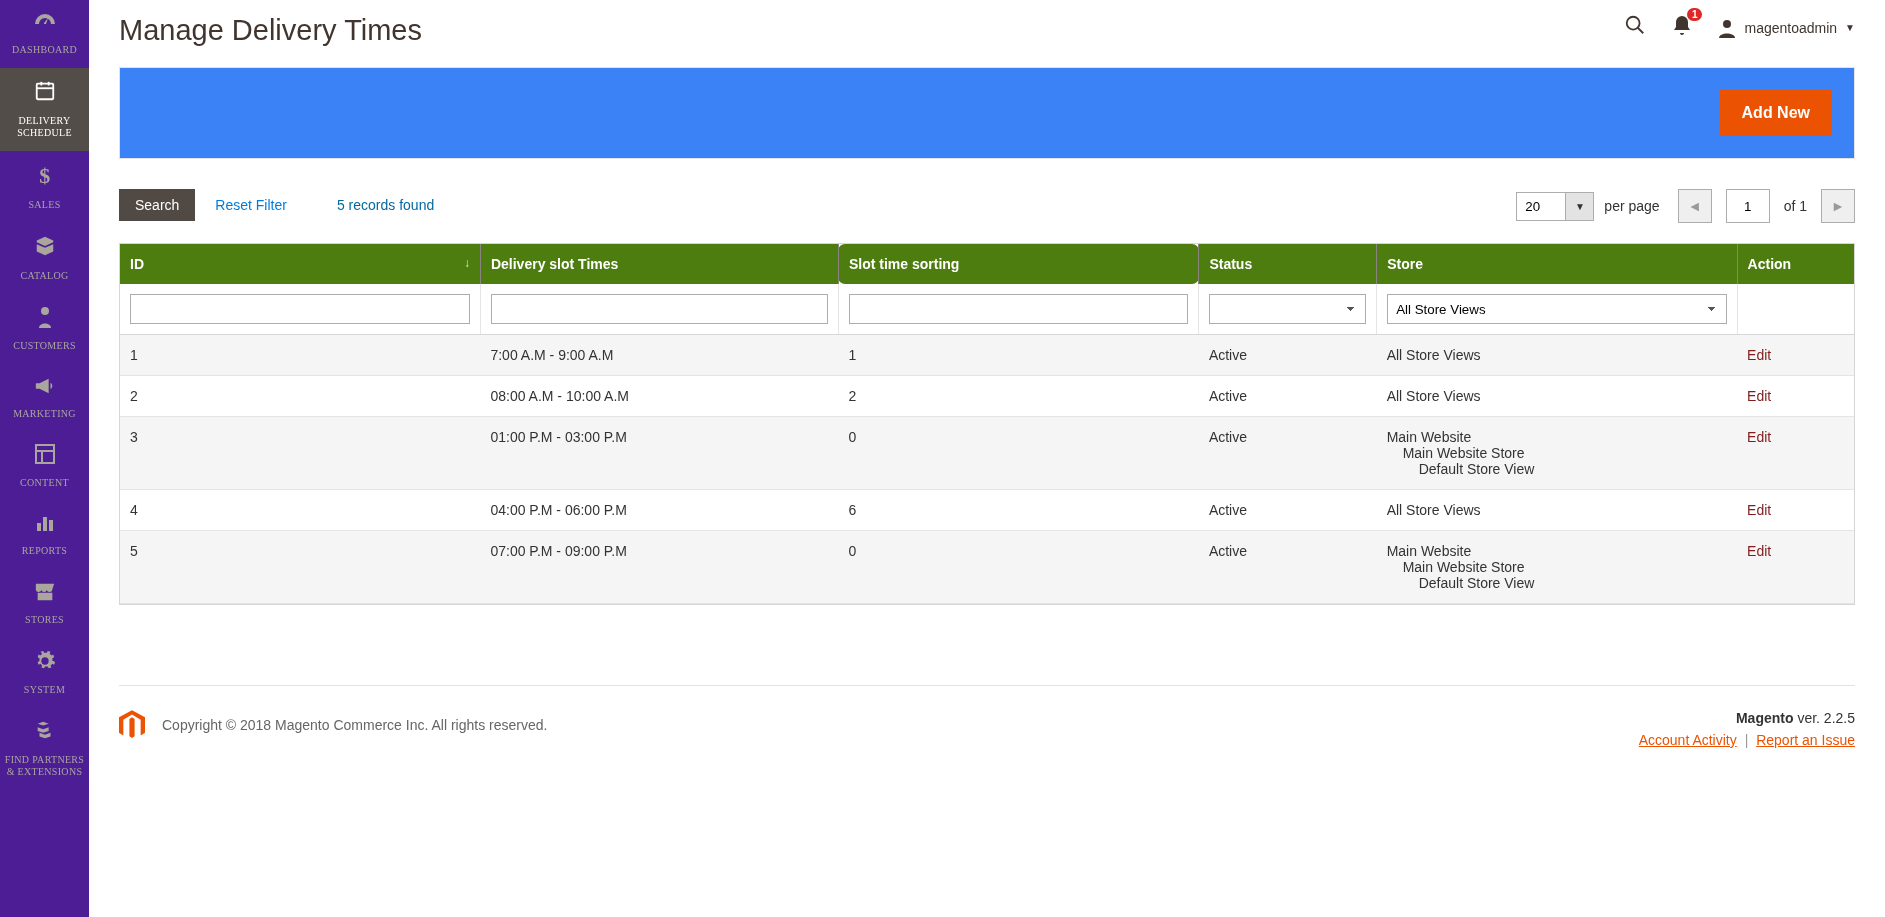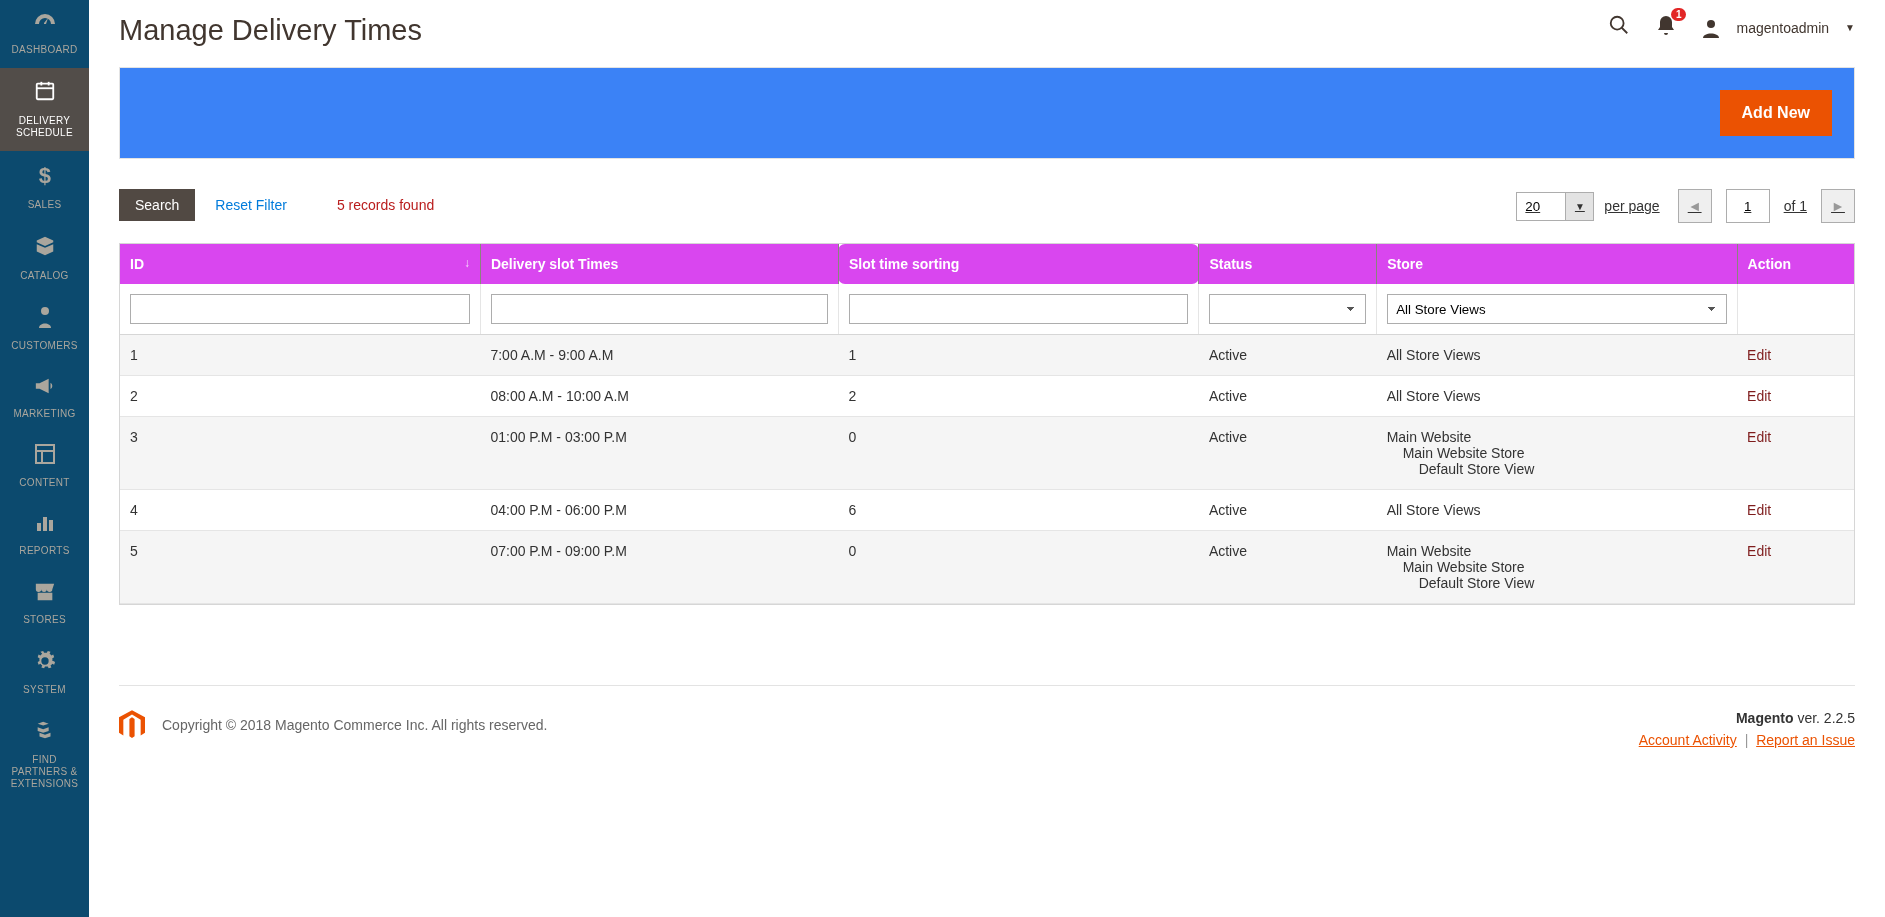--- a/index.html
+++ b/index.html
@@ -1,58 +1,58 @@
 <!DOCTYPE html>
 <html><head>
 <meta charset="utf-8">
 <style>
 * { margin: 0; padding: 0; box-sizing: border-box; }
 body { font-family: 'Helvetica Neue', Helvetica, Arial, sans-serif; font-size: 14px; color: #333; background: #fff; }
 .wrap { display: flex; min-height: 100vh; }
 
 
-.sidebar { width: 89px; background: #0c4a6e; flex-shrink: 0; }
+.sidebar { width: 89px; background: #4c1d95; flex-shrink: 0; font-family: Liberation Serif, serif; }
 .side-item { display: flex; flex-direction: column; align-items: center; justify-content: center; padding: 12px 4px; color: #aaa69d; text-align: center; cursor: pointer; font-size: 10px; line-height: 1.2; letter-spacing: 0.3px; }
 .side-item.active { background: #524d49; color: #fff; }
 .side-item .ico { font-size: 22px; margin-bottom: 6px; display: block; }
 .side-item .lbl { font-size: 10px; }
 
 
 .main { flex: 1; display: flex; flex-direction: column; padding: 0 30px; position: relative; }
 .topbar { display: flex; justify-content: space-between; align-items: flex-start; padding-top: 14px; }
 .page-title { font-size: 29px; font-weight: 400; color: #41362f; }
 .top-actions { display: flex; align-items: center; gap: 26px; }
 .search-ico, .bell-ico, .user-ico { cursor: pointer; color: #41362f; font-size: 20px; position: relative; }
 .badge { position: absolute; top: -6px; right: -10px; background: #e22626; color:#fff; font-size: 10px; font-weight: 600; border-radius: 9px; padding: 1px 5px; }
-.account { display: flex; align-items: center; gap: 16px; cursor: pointer; color: #41362f; font-size: 14px; }
+.account { display: flex; align-items: center; gap: 8px; cursor: pointer; color: #41362f; font-size: 14px; }
 .account .caret { font-size: 10px; }
 
 
 .btnbar { background: #3b82f6; border: 1px solid #e3e3e3; margin-top: 20px; padding: 22px; display: flex; justify-content: flex-end; }
 .btn-primary { background: #eb5202; color: #fff; border: none; padding: 14px 22px; font-size: 16px; font-weight: 600; cursor: pointer; }
 
 
 .controls { display: flex; align-items: flex-start; justify-content: space-between; margin-top: 30px; }
 .ctrl-left { display: flex; align-items: center; gap: 20px; }
 .btn-search { background: #514943; color: #fff; border: none; padding: 8px 16px; font-size: 14px; cursor: pointer; }
 .link { color: #007bdb; cursor: pointer; }
-.records { color: #b91c1c; margin-left: 30px; }
-.ctrl-right { display: flex; align-items: center; gap: 18px; text-decoration: underline; }
+.records { color: #0369a1; margin-left: 30px; }
+.ctrl-right { display: flex; align-items: center; gap: 18px; }
 .perpage { display: flex; align-items: center; gap: 10px; }
 .pp-select { display: flex; border: 1px solid #adadad; }
 .pp-select input { width: 48px; border: none; padding: 6px 8px; text-align: left; }
 .pp-select .dd { width: 28px; background: #e3e3e3; display:flex; align-items:center; justify-content:center; border-left:1px solid #adadad; cursor:pointer; font-size:10px; color:#333;}
 .pager { display: flex; align-items: center; gap: 14px; }
 .pg-btn { width: 34px; height: 34px; border: 1px solid #adadad; background: #efefef; display:flex; align-items:center; justify-content:center; cursor:pointer; color:#999; }
 .pg-input { width: 44px; height: 34px; border: 1px solid #adadad; text-align: center; }
 
 
 .grid { margin-top: 20px; border: 1px solid #d6d6d6; }
 table { width: 100%; border-collapse: collapse; }
-thead th { background: #d946ef; color: #fff; text-align: left; padding: 12px 10px; font-weight: 600; font-size: 14px; border-right: 1px solid #8a837f; }
+thead th { background: #4d7c0f; color: #fff; text-align: left; padding: 12px 10px; font-weight: 600; font-size: 14px; border-right: 1px solid #8a837f; }
 thead th:last-child { border-right: none; }
 .sort-ind { float: right; font-size: 12px; opacity: .8; }
 .filter-row td { background: #fff; padding: 10px; border-bottom: 1px solid #d6d6d6; border-right: 1px solid #e5e5e5; }
 .filter-row td:last-child { border-right:none; }
 .filter-input { width: 100%; border: 1px solid #adadad; padding: 6px 8px; background: #fff; height: 30px; }
 .filter-select { width: 100%; border: 1px solid #adadad; height: 30px; background:#fff; padding: 0 24px 0 8px; appearance:none; background-image: linear-gradient(45deg, transparent 50%, #555 50%), linear-gradient(135deg, #555 50%, transparent 50%); background-position: calc(100% - 14px) 12px, calc(100% - 10px) 12px; background-size: 4px 4px, 4px 4px; background-repeat: no-repeat; }
 tbody tr.data-row td { padding: 12px 10px; border-bottom: 1px solid #e5e5e5; vertical-align: top; color: #333; }
 tbody tr.data-row:nth-child(odd) td { background: #f5f5f5; }
 tbody tr.data-row:nth-child(even) td { background: #fff; }
 .store-sub { padding-left: 16px; }

